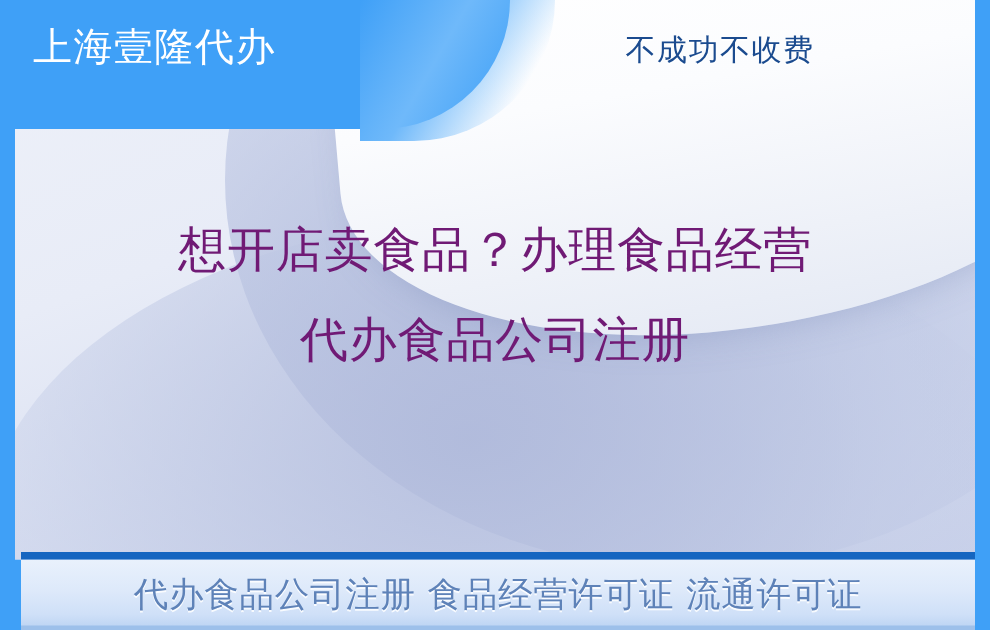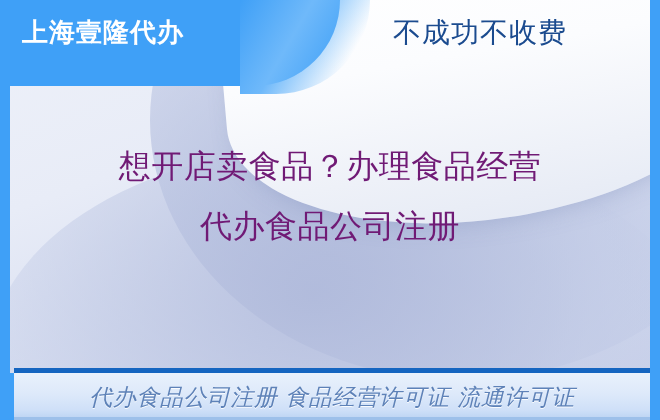--- a/index.html
+++ b/index.html
@@ -13,21 +13,21 @@
     background:#3fa0f7;
   }
 
   
   .rail{position:absolute;top:0;bottom:0;width:10px;background:#3fa0f7;z-index:40;}
   .rail.left{left:0;}
   .rail.right{right:0;}
   .brand{
     position:absolute;left:22px;top:16px;
     font-size:26px;line-height:32px;color:#ffffff;
-    letter-spacing:1px;font-weight:700;
+    letter-spacing:1px;font-weight:400;
     white-space:nowrap;z-index:30;
   }
 
   
   .stage{
     position:absolute;left:10px;top:0;right:10px;bottom:47px;
     overflow:hidden;
     background:linear-gradient(150deg,#f3f6fc 0%,#e9edf8 42%,#dfe4f4 70%,#ccd3ec 100%);
     z-index:10;
   }
@@ -113,21 +113,21 @@
     position:absolute;left:240px;top:0;width:130px;height:94px;
     background:linear-gradient(120deg,#3fa0f7 0%,#6fb9fa 40%,rgba(255,255,255,.0) 78%);
     border-radius:0 0 120px 0;
     z-index:21;
   }
 
   
   .tagline{
     position:absolute;left:330px;top:18px;width:300px;
     text-align:center;z-index:30;
-    font-size:28px;line-height:30px;color:#1b4b8f;
+    font-size:20px;line-height:30px;color:#1b4b8f;
     letter-spacing:1px;
     text-shadow:0 1px 0 rgba(255,255,255,.8);
   }
 
   .headline{
     position:absolute;left:10px;right:10px;top:136px;
     z-index:32;text-align:center;
     color:#701a75;
     font-size:32px;line-height:60px;
     letter-spacing:.5px;
@@ -136,21 +136,21 @@
   .headline .l1{display:block;white-space:nowrap;}
   .headline .l2{display:block;white-space:nowrap;}
 
   
   .footer{
     position:absolute;left:14px;right:10px;bottom:0;height:47px;
     z-index:35;
     background:linear-gradient(180deg,#e9f1fc 0%,#dde9fa 45%,#cfe0f8 78%,#b9d2f2 100%);
     border-top:5px solid #1565c0;
     box-shadow:inset 0 -3px 0 0 #9dc0ea;
-    display:flex;align-items:center;justify-content:center;font-style:italic;
+    display:flex;align-items:center;justify-content:center;
   }
   .footer-inner{
     font-size:23px;line-height:28px;color:#5e82b8;
     letter-spacing:.5px;white-space:nowrap;
     text-shadow:0 1px 0 rgba(255,255,255,.85);
   }
 </style>
 </head>
 <body>
 

